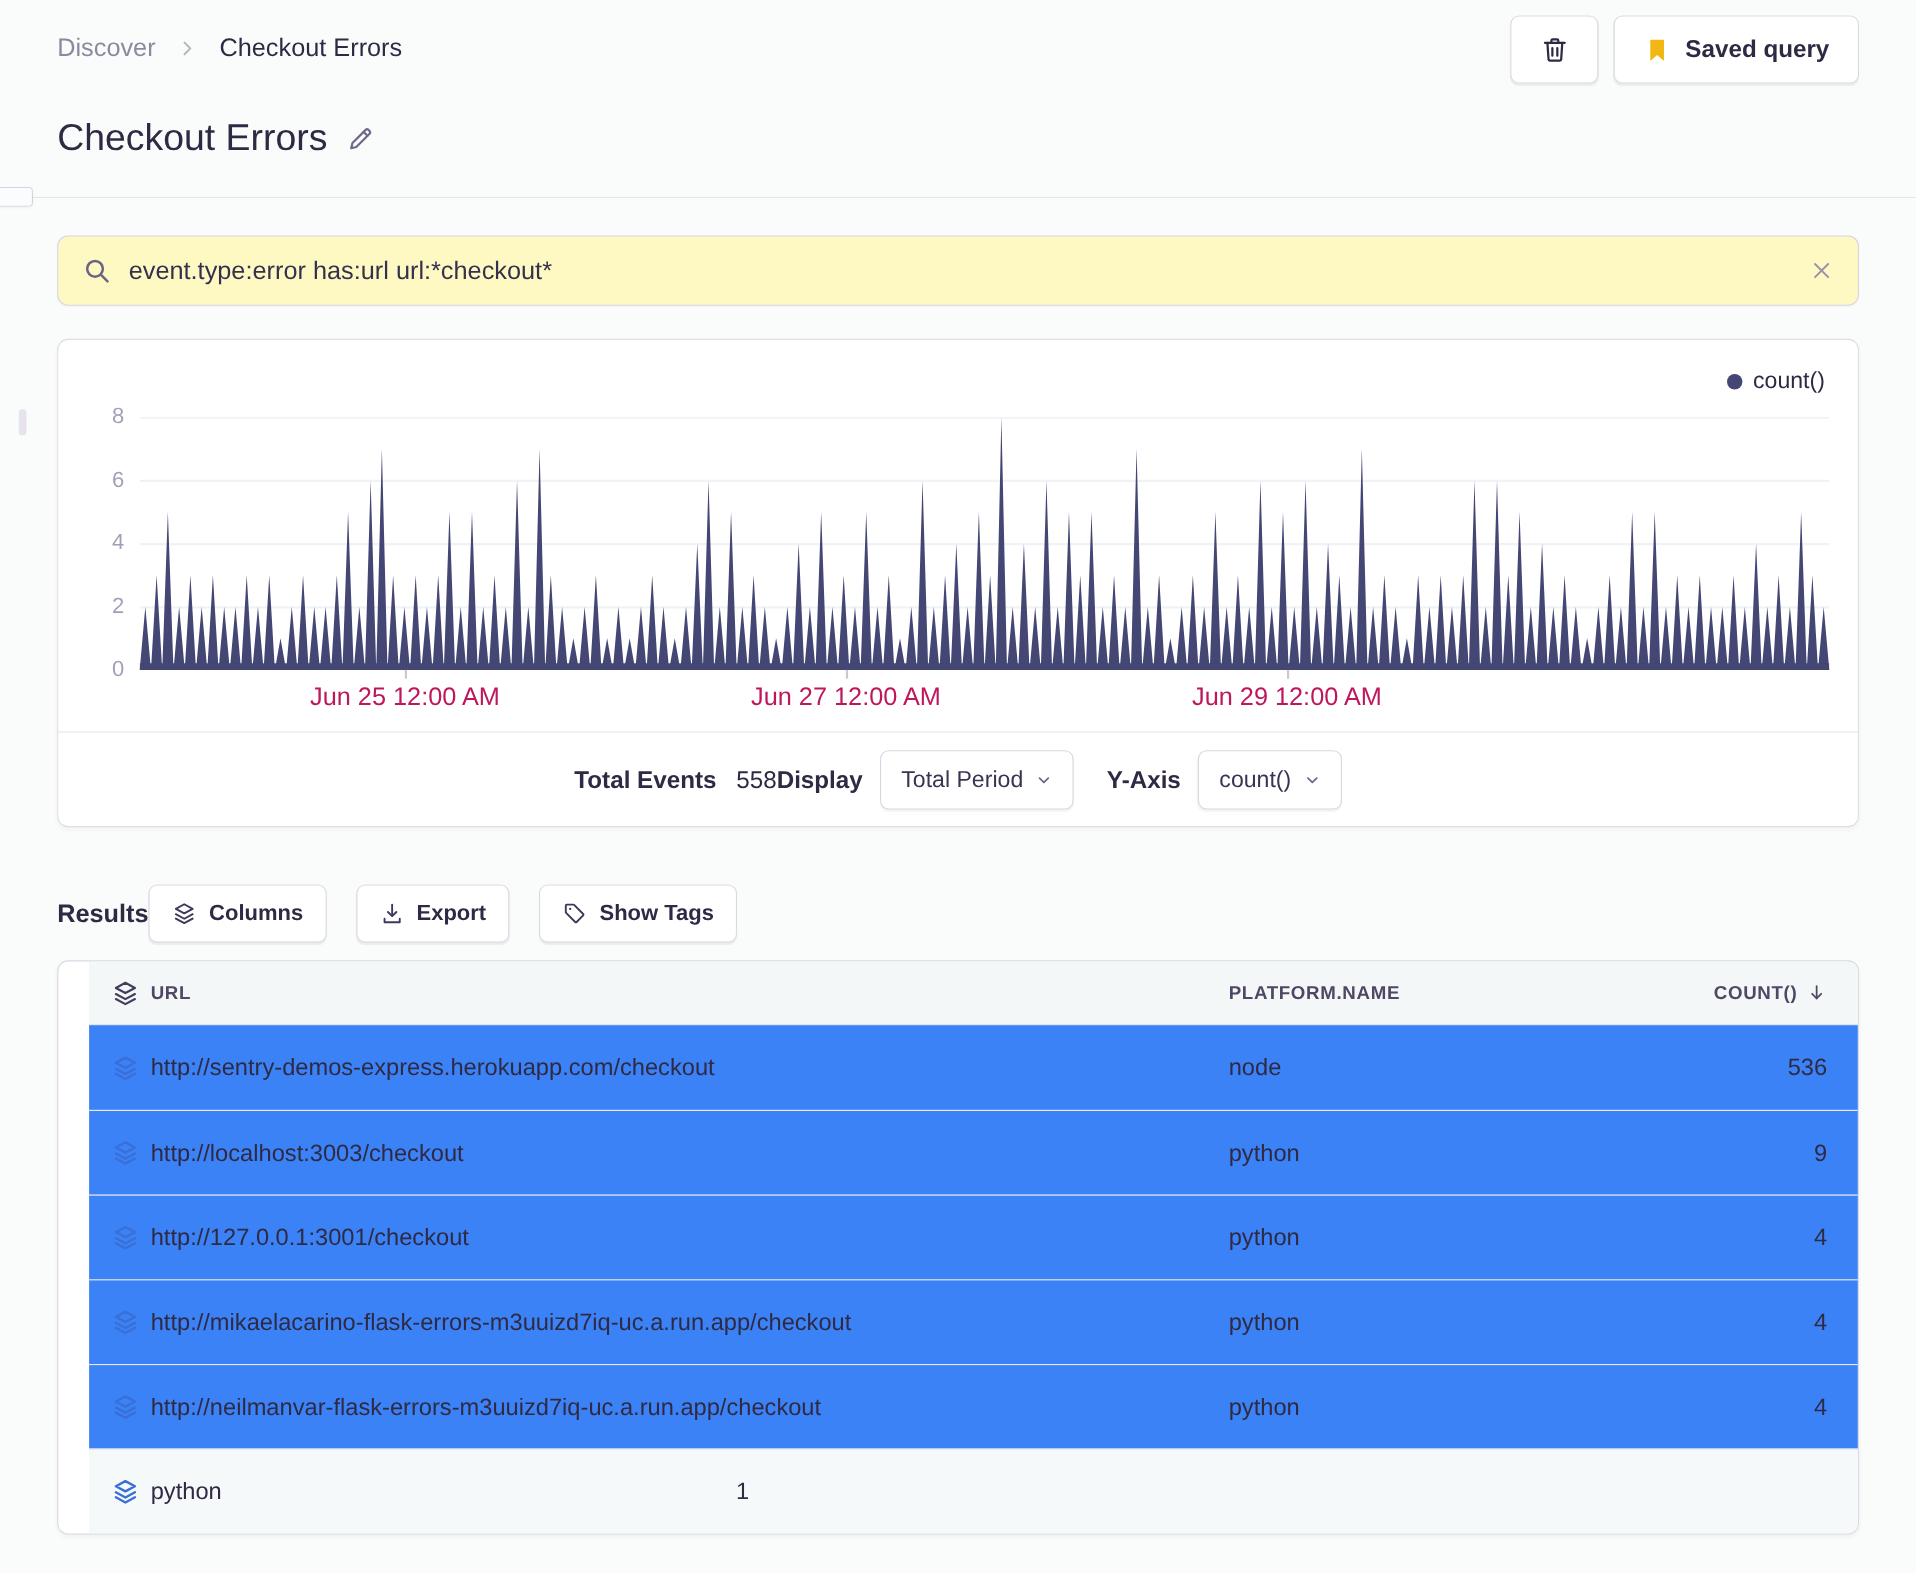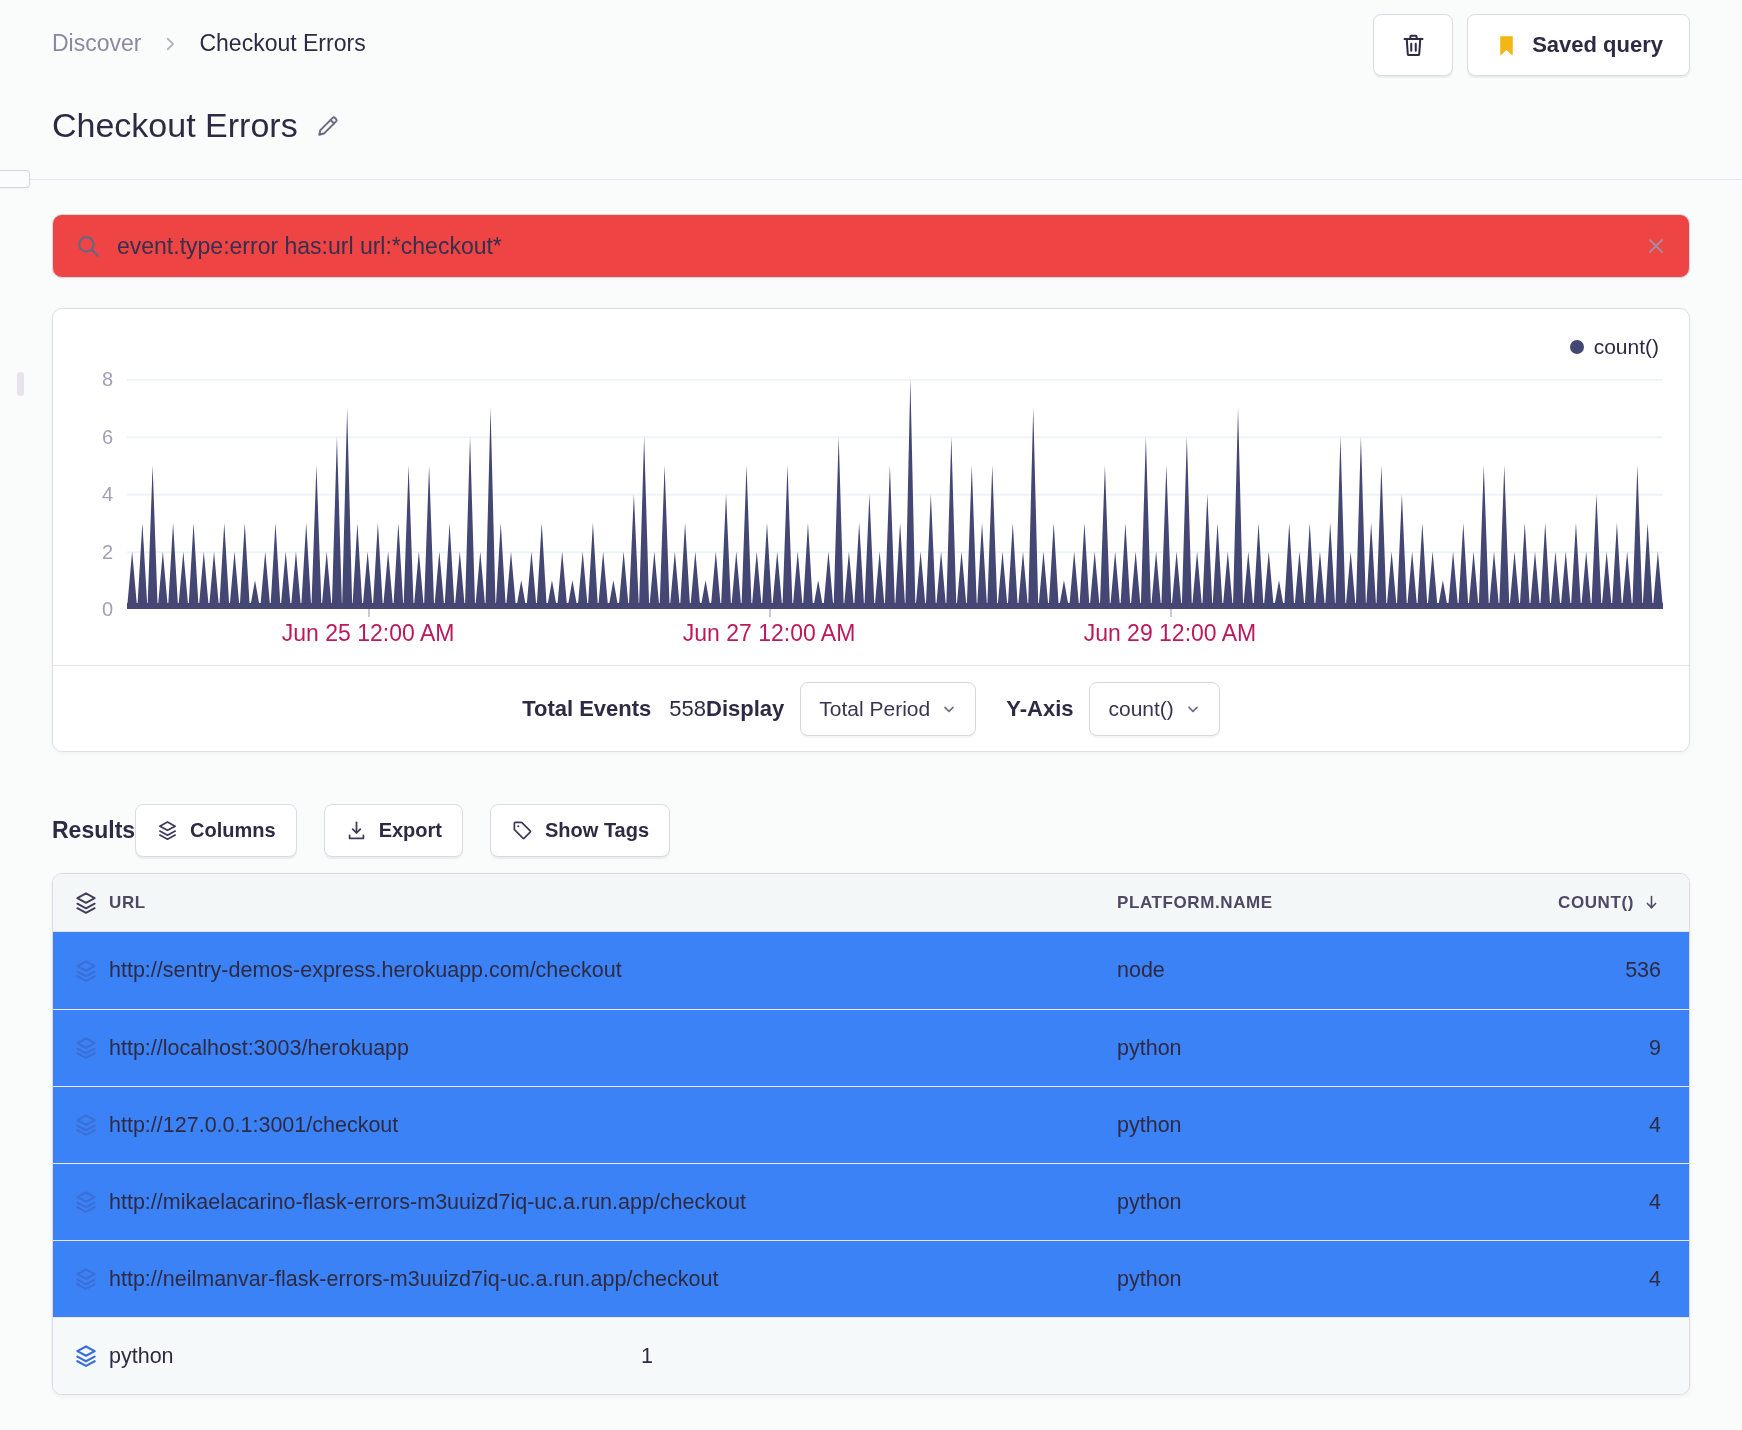--- a/index.html
+++ b/index.html
@@ -40,21 +40,21 @@
   .edge-tab {
     position:absolute; left:0; top:-9px; width:30px; height:18px;
     background:#fbfcfd; border:1px solid #d8d4df; border-left:none;
     border-radius:0 4px 4px 0; box-shadow:0 1px 2px rgba(45,35,66,.05);
     cursor:pointer;
   }
   .left-pill { position:absolute; left:17px; top:372px; width:7px; height:24px; border-radius:4px; background:#e6e3ec; }
 
   
   .search-bar {
-    margin-top:34px; height:64px; background:#ef4444;
+    margin-top:34px; height:64px; background:#fef9c3;
     border:1px solid #d9d5e2; border-radius:10px;
     display:flex; align-items:center; gap:16px; padding:0 22px;
     box-shadow:0 1px 2px rgba(45,35,66,.04);
   }
   .search-bar input {
     flex:1; border:none; outline:none; background:transparent;
     font-size:23px; color:#35304d; font-family:inherit;
   }
   .search-icon { color:#6b6581; display:flex; }
   .clear-icon { color:#9a94a8; display:flex; cursor:pointer; }
@@ -95,21 +95,21 @@
   
   .results-bar { margin-top:52px; display:flex; justify-content:flex-start; align-items:center; }
   .results-title { font-size:23px; font-weight:700; color:#2f2a44; }
   .results-actions { display:flex; gap:27px; }
   .btn-sm { height:53px; padding:0 20px; font-size:20px; gap:11px; }
   .btn-sm .bicon { color:#3f3959; display:flex; }
 
   
   .table-card {
     margin-top:16px; background:#fff; border:1px solid #dcd8e5; border-radius:10px;
-    box-shadow:0 2px 4px rgba(45,35,66,.05); overflow:hidden;
+    box-shadow:0 2px 4px rgba(45,35,66,.05); overflow:hidden;padding-left:28px;
   }
   .thead {
     display:flex; align-items:center; background:#f4f7f7; height:58px;
     font-size:17px; font-weight:700; letter-spacing:.6px; color:#4e4865;
     border-bottom:1px solid #e3e0ea;
   }
   .trow { display:flex; align-items:center; height:77px; font-size:21.5px; color:#2f2a44; background:#3b82f6; cursor:pointer; }
   .trow + .trow { border-top:1px solid #eae7f0; }
   .trow.last { background:#f6f9fa; }
   .c-icon { flex:0 0 56px; padding-left:20px; display:flex; align-items:center; }
@@ -319,21 +319,21 @@
       <span class="c-count">536</span>
     </div>
     <div class="trow">
       <span class="c-icon stack-icon-blue">
           <svg width="26" height="26" viewBox="0 0 24 24" fill="none" stroke="currentColor" stroke-width="2" stroke-linecap="round" stroke-linejoin="round">
             <path d="M12 3.2l8 4.3-8 4.3-8-4.3z"></path>
             <path d="M4 12.6l8 4.3 8-4.3"></path>
             <path d="M4 16.8l8 4.3 8-4.3"></path>
           </svg>
         </span>
-      <span class="c-url">http://localhost:3003/herokuapp</span>
+      <span class="c-url">http://localhost:3003/checkout</span>
       <span class="c-platform">python</span>
       <span class="c-count">9</span>
     </div>
     <div class="trow">
       <span class="c-icon stack-icon-blue">
           <svg width="26" height="26" viewBox="0 0 24 24" fill="none" stroke="currentColor" stroke-width="2" stroke-linecap="round" stroke-linejoin="round">
             <path d="M12 3.2l8 4.3-8 4.3-8-4.3z"></path>
             <path d="M4 12.6l8 4.3 8-4.3"></path>
             <path d="M4 16.8l8 4.3 8-4.3"></path>
           </svg>

